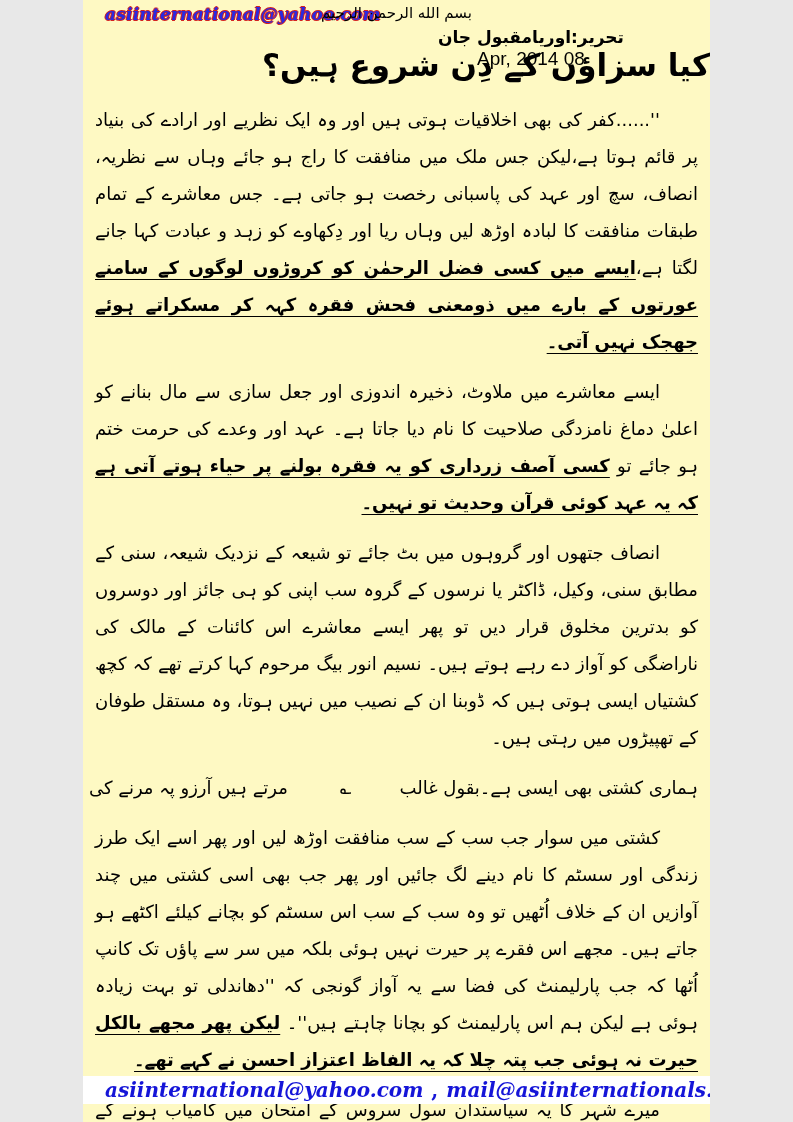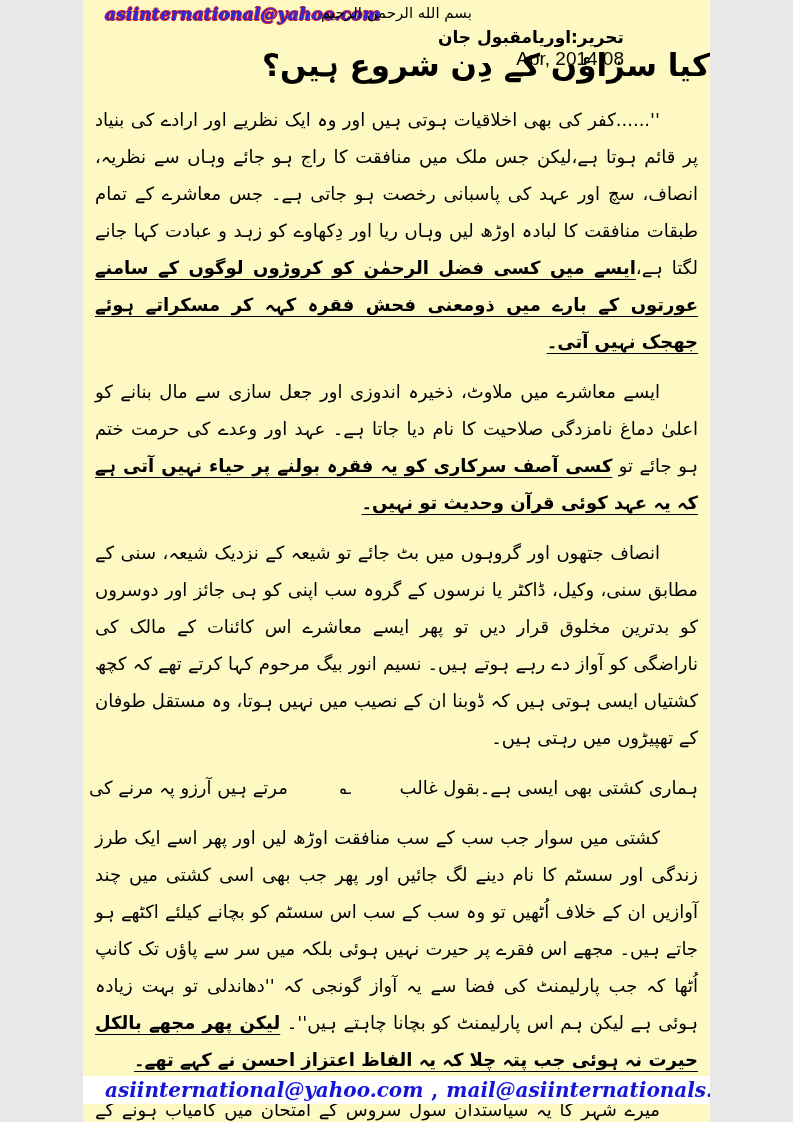--- a/index.html
+++ b/index.html
@@ -27,21 +27,21 @@
   .bismillah {
     position:absolute; left:0; right:0; top:4px;
     text-align:center;
     direction:rtl;
     font-weight:normal; font-size:15px; color:#000;
   }
 
   
   .byline-block {
     position:absolute; top:27px; right:86px;
-    text-align:right; direction:rtl;
+    text-align:center; direction:rtl;
   }
   .byline { font-size:17px; font-weight:bold; color:#000; white-space:nowrap; }
   .date   { font-family:"Liberation Sans", sans-serif; font-size:19px; color:#000; margin-top:1px; }
 
   
   .title {
     margin-top:14px;
     direction:rtl;
     font-size:31px; font-weight:bold; color:#000;
     line-height:1.4;
@@ -104,21 +104,21 @@
     <div class="byline">تحریر:اوریامقبول جان</div>
     <div class="date">08 Apr, 2014</div>
   </div>
 
   <div class="title">کیا سزاؤں کے دِن شروع ہیں؟</div>
 
   <div class="article">
 
     <p class="para"><span>''......کفر کی بھی اخلاقیات ہوتی ہیں اور وہ ایک نظریے اور ارادے کی بنیاد پر قائم ہوتا ہے،لیکن جس ملک میں منافقت کا راج ہو جائے وہاں سے نظریہ، انصاف، سچ اور عہد کی پاسبانی رخصت ہو جاتی ہے۔ جس معاشرے کے تمام طبقات منافقت کا لبادہ اوڑھ لیں وہاں ریا اور دِکھاوے کو زہد و عبادت کہا جانے لگتا ہے،</span><span class="seg-bu">ایسے میں کسی فضل الرحمٰن کو کروڑوں لوگوں کے سامنے عورتوں کے بارے میں ذومعنی فحش فقرہ کہہ کر مسکراتے ہوئے جھجک نہیں آتی۔</span></p>
 
-    <p class="para"><span>ایسے معاشرے میں ملاوٹ، ذخیرہ اندوزی اور جعل سازی سے مال بنانے کو اعلیٰ دماغ نامزدگی صلاحیت کا نام دیا جاتا ہے۔ عہد اور وعدے کی حرمت ختم ہو جائے تو </span><span class="seg-bu">کسی آصف سرکاری کو یہ فقرہ بولنے پر حیاء نہیں آتی ہے کہ یہ عہد کوئی قرآن وحدیث تو نہیں۔</span></p>
+    <p class="para"><span>ایسے معاشرے میں ملاوٹ، ذخیرہ اندوزی اور جعل سازی سے مال بنانے کو اعلیٰ دماغ نامزدگی صلاحیت کا نام دیا جاتا ہے۔ عہد اور وعدے کی حرمت ختم ہو جائے تو </span><span class="seg-bu">کسی آصف زرداری کو یہ فقرہ بولنے پر حیاء ہوتے آتی ہے کہ یہ عہد کوئی قرآن وحدیث تو نہیں۔</span></p>
 
     <p class="para"><span>انصاف جتھوں اور گروہوں میں بٹ جائے تو شیعہ کے نزدیک شیعہ، سنی کے مطابق سنی، وکیل، ڈاکٹر یا نرسوں کے گروہ سب اپنی کو ہی جائز اور دوسروں کو بدترین مخلوق قرار دیں تو پھر ایسے معاشرے اس کائنات کے مالک کی ناراضگی کو آواز دے رہے ہوتے ہیں۔ نسیم انور بیگ مرحوم کہا کرتے تھے کہ کچھ کشتیاں ایسی ہوتی ہیں کہ ڈوبنا ان کے نصیب میں نہیں ہوتا، وہ مستقل طوفان کے تھپیڑوں میں رہتی ہیں۔</span></p>
 
     <div class="poetry">
       <span class="intro">ہماری کشتی بھی ایسی ہے۔بقول غالب</span>
       <span class="verse-marker">؎</span>
       <span class="hemistich1">مرتے ہیں آرزو پہ مرنے کی</span>
       <span class="hemistich2">موت آتی ہے پر نہیں آتی</span>
     </div>
 

